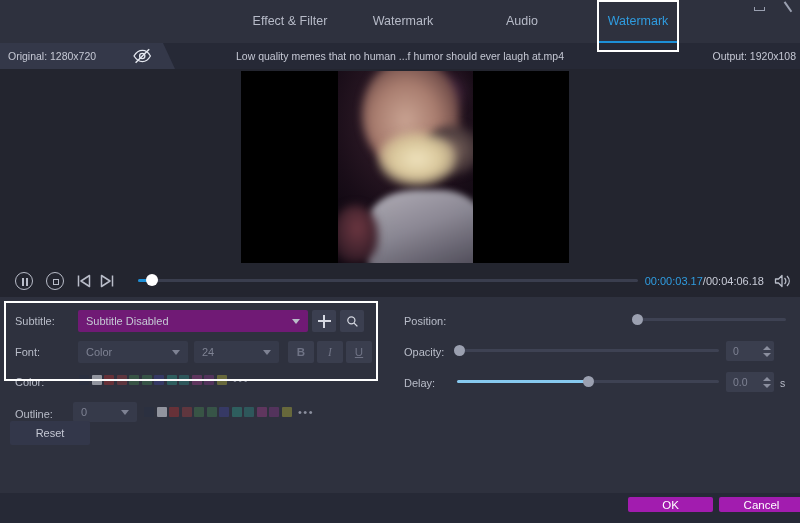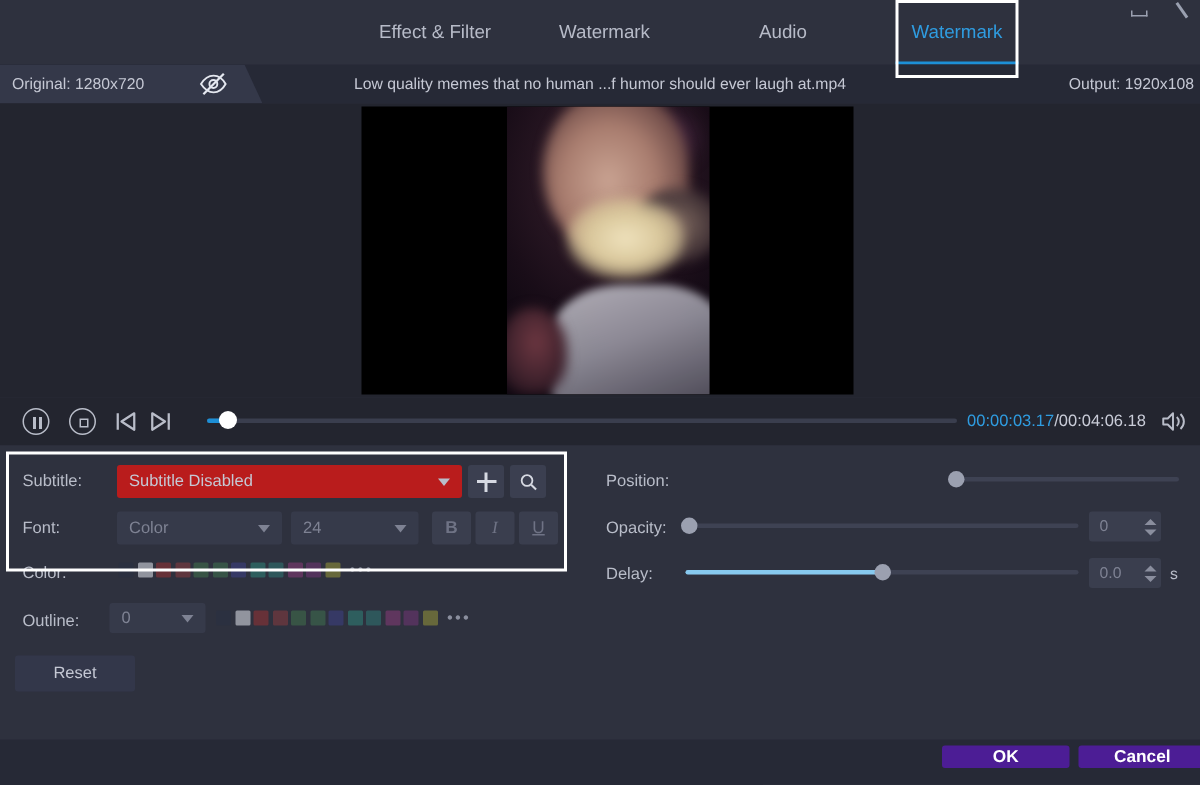--- a/index.html
+++ b/index.html
@@ -172,21 +172,21 @@
   }
   .row-label {
     position: absolute; font-size: 11px; color: #b9bdc9; white-space: nowrap;
   }
   .highlight-box {
     position: absolute; left: 4px; top: 4px; width: 374px; height: 80px;
     border: 2px solid #ffffff; z-index: 10; pointer-events: none;
   }
 
   .select {
-    position: absolute; background: #b91c1c; border-radius: 2px;
+    position: absolute; background: #701a75; border-radius: 2px;
     display: flex; align-items: center; cursor: pointer;
   }
   .select.dim { background: #363a4a; }
   .select .sel-text {
     font-size: 11px; color: #c5c8d4; padding-left: 8px; flex: 1;
     white-space: nowrap; overflow: hidden;
   }
   .select.dim .sel-text { color: #7e8293; }
   .caret {
     width: 0; height: 0; margin-right: 8px;
@@ -239,34 +239,34 @@
   .spin .sv { font-size: 10.5px; color: #7e8293; padding-left: 7px; flex: 1; }
   .spin .arrows {
     width: 14px; height: 100%; display: flex; flex-direction: column;
     justify-content: center; align-items: center; gap: 3px; cursor: pointer;
   }
   .ar-up { width: 0; height: 0; border-left: 4px solid transparent; border-right: 4px solid transparent; border-bottom: 4px solid #8a8e9e; }
   .ar-dn { width: 0; height: 0; border-left: 4px solid transparent; border-right: 4px solid transparent; border-top: 4px solid #8a8e9e; }
   .unit { position: absolute; font-size: 10.5px; color: #b9bdc9; }
 
   .resetbtn {
-    position: absolute; left: 10px; top: 140px; width: 80px; height: 24px;
+    position: absolute; left: 10px; top: 124px; width: 80px; height: 24px;
     background: #33374a; border-radius: 2px; color: #c5c8d4; font-size: 11px;
     display: flex; align-items: center; justify-content: center; cursor: pointer;
   }
 
   
   .footer {
     position: absolute; bottom: 0; left: 0; width: 800px; height: 30px;
     background: #262936;
   }
   .fbtn {
     position: absolute; top: 4px; width: 85px; height: 15px;
-    background: #4c1d95; border-radius: 2px; color: #ffffff; font-size: 11.5px;
-    display: flex; align-items: center; justify-content: center; cursor: pointer; font-weight: bold;
+    background: #a21caf; border-radius: 2px; color: #ffffff; font-size: 11.5px;
+    display: flex; align-items: center; justify-content: center; cursor: pointer;
   }
 </style>
 </head>
 <body>
 
 <div id="app">
 
   <div class="winbtns">
     <div class="winbtn">
         <span class="min-bar"></span>

